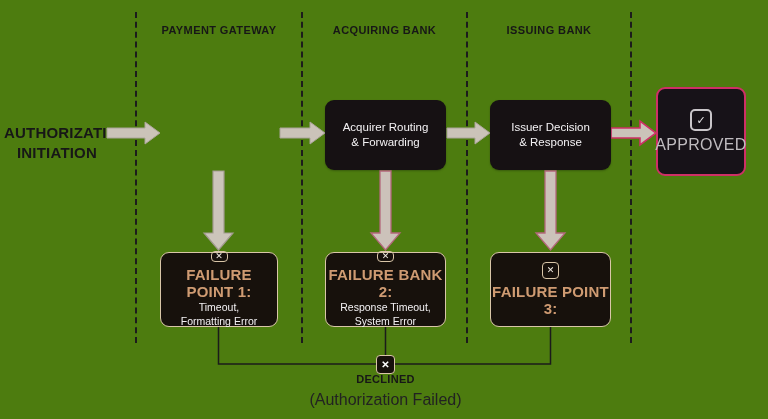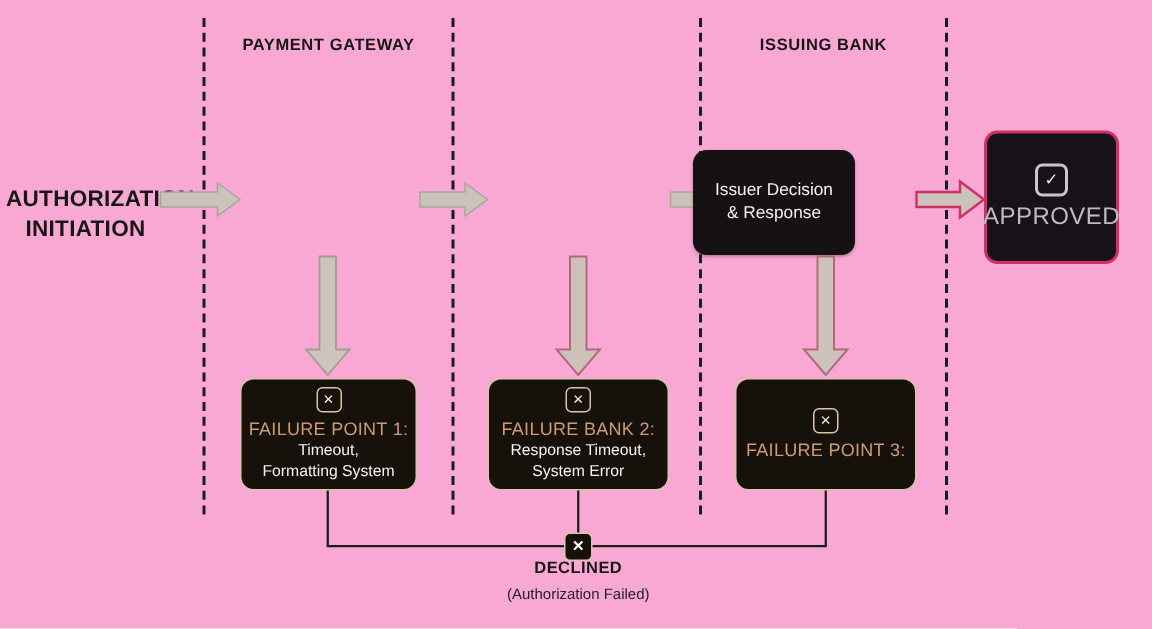--- a/index.html
+++ b/index.html
@@ -1,18 +1,18 @@
 <!DOCTYPE html>
 <html><head>
 <meta charset="utf-8">
 <style>
   html,body{margin:0;padding:0;background:#ffffff;}
   #stage{
     position:relative;width:768px;height:419px;overflow:hidden;
-    background:#f9a8d4;
+    background:#4d7c0f;
     font-family:"Liberation Sans", sans-serif;
     color:#111;
   }
   .abs{position:absolute;}
   .pre{white-space:pre-line;}
 
   
   .lane-sep{
     position:absolute;top:12px;height:331px;width:0;
     border-left:2px dashed #1c1c1c;
@@ -63,72 +63,75 @@
     background:#17110c;border:1.5px solid #d9c6a8;border-radius:9px;
     box-sizing:border-box;
     display:flex;flex-direction:column;align-items:center;justify-content:center;
     text-align:center;
   }
   .fail-icon{
     width:15px;height:15px;border:1.5px solid #d9c6a8;border-radius:4px;
     display:flex;align-items:center;justify-content:center;
     color:#f3ede4;font-size:9px;line-height:1;margin-bottom:4px;
   }
-  .fail-title{font-size:12px;font-weight:normal;color:#cf9b72;letter-spacing:.2px;}
+  .fail-title{font-size:15px;font-weight:bold;color:#cf9b72;letter-spacing:.2px;}
   .fail-detail{font-size:10.5px;color:#f4f2f4;line-height:1.3;margin-top:1px;}
 
   
   .declined-x{
     position:absolute;left:376px;top:355px;width:19px;height:19px;
     background:#17110c;border:1.5px solid #d9c6a8;border-radius:4px;
     box-sizing:border-box;
     display:flex;align-items:center;justify-content:center;
     color:#ffffff;font-size:10px;font-weight:bold;line-height:1;
   }
   .declined-title{
     position:absolute;left:325px;top:373px;width:121px;
     text-align:center;font-size:11px;font-weight:bold;color:#171717;letter-spacing:.3px;
   }
   .declined-sub{
     position:absolute;left:300px;top:391px;width:171px;
-    text-align:center;font-size:10px;color:#222;
+    text-align:center;font-size:16px;color:#222;
   }
 
   svg{display:block;}
 </style>
 </head>
 <body>
 
 <div id="stage">
 
   <div class="lane-sep" style="left:135px"></div>
   <div class="lane-sep" style="left:301px"></div>
   <div class="lane-sep" style="left:466px"></div>
   <div class="lane-sep" style="left:630px"></div>
 
   <div class="lane-header" style="left:136px;width:166px">PAYMENT GATEWAY</div>
+  <div class="lane-header" style="left:302px;width:165px">ACQUIRING BANK</div>
   <div class="lane-header" style="left:467px;width:164px">ISSUING BANK</div>
 
   <div class="start-label pre">AUTHORIZATION
 INITIATION</div>
 
   <svg class="abs" style="left:106px;top:120px" width="56" height="26">
     <polygon points="1,8 39,8 39,2 54,13 39,24 39,18 1,18" fill="#cbc3b9" stroke="#aba49a" stroke-width="1"></polygon>
   </svg>
   <svg class="abs" style="left:279px;top:120px" width="48" height="26">
     <polygon points="1,8 31,8 31,2 46,13 31,24 31,18 1,18" fill="#cbc3b9" stroke="#aba49a" stroke-width="1"></polygon>
   </svg>
   <svg class="abs" style="left:446px;top:120px" width="46" height="26">
     <polygon points="1,8 29,8 29,2 44,13 29,24 29,18 1,18" fill="#cbc3b9" stroke="#aba49a" stroke-width="1"></polygon>
   </svg>
   <svg class="abs" style="left:610px;top:119px" width="48" height="28">
     <polygon points="1,9 30,9 30,2 46,14 30,26 30,19 1,19" fill="#cbc3b9" stroke="#ce3066" stroke-width="1.6"></polygon>
   </svg>
 
-  <div class="pbox pre" style="left:462px;width:108px">Issuer Decision
+  <div class="pbox pre" style="left:325px;width:121px">Acquirer Routing
+&amp; Forwarding</div>
+  <div class="pbox pre" style="left:490px;width:121px">Issuer Decision
 &amp; Response</div>
 
   <div class="approved-box">
     <div class="approved-icon">
         <span>✓</span>
       </div>
     <div class="approved-title">APPROVED</div>
   </div>
 
   <svg class="abs" style="left:202px;top:170px" width="33" height="82">
@@ -140,21 +143,21 @@
   <svg class="abs" style="left:534px;top:170px" width="33" height="82">
     <polygon points="11,1 22,1 22,63 31,63 16.5,80 2,63 11,63" fill="#ccc2ba" stroke="#b4677c" stroke-width="1.3"></polygon>
   </svg>
 
   <div class="fbox" style="left:160px;width:118px">
     <div class="fail-icon">
         <span>✕</span>
       </div>
     <div class="fail-title">FAILURE POINT 1:</div>
     <div class="fail-detail pre">Timeout,
-Formatting System</div>
+Formatting Error</div>
   </div>
   <div class="fbox" style="left:325px;width:121px">
     <div class="fail-icon">
         <span>✕</span>
       </div>
     <div class="fail-title">FAILURE BANK 2:</div>
     <div class="fail-detail pre">Response Timeout,
 System Error</div>
   </div>
   <div class="fbox" style="left:490px;width:121px">

